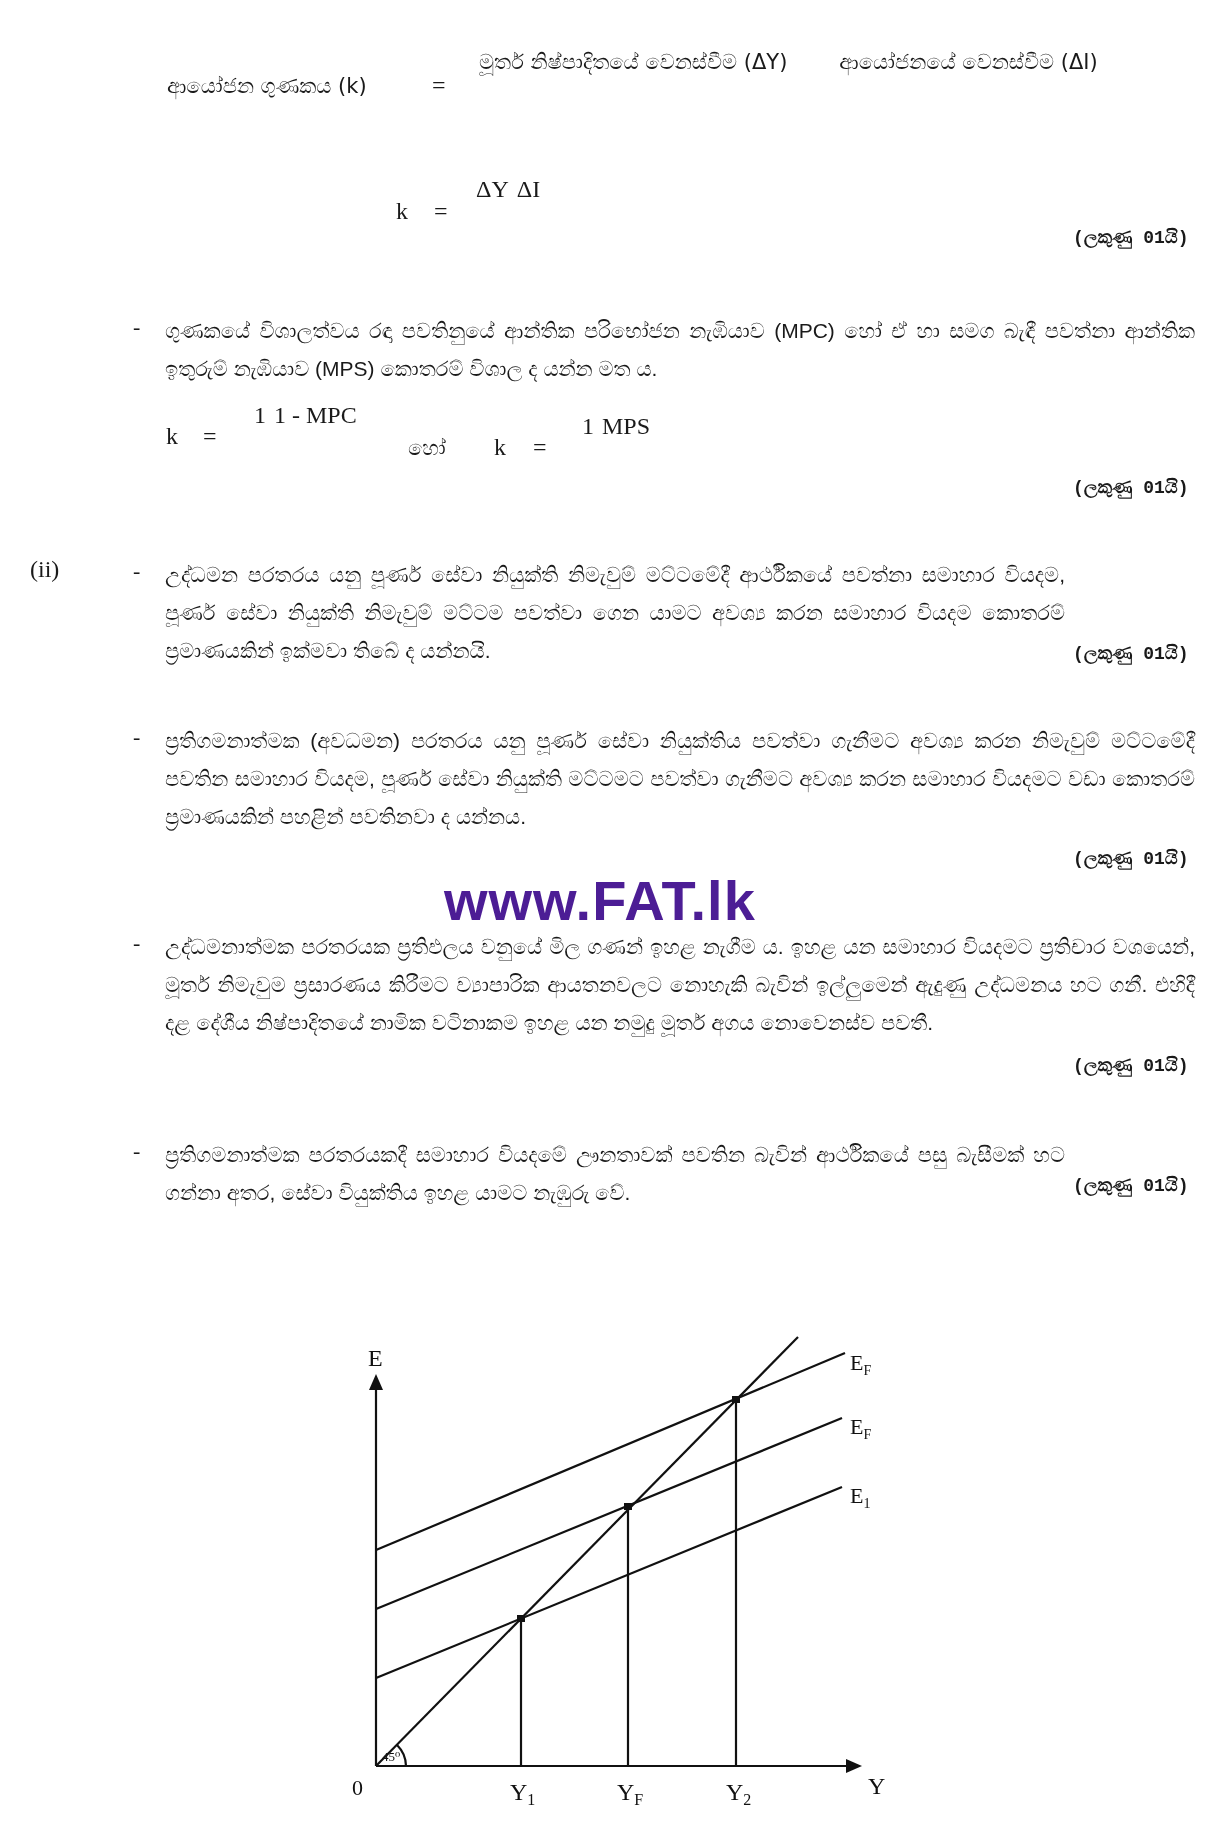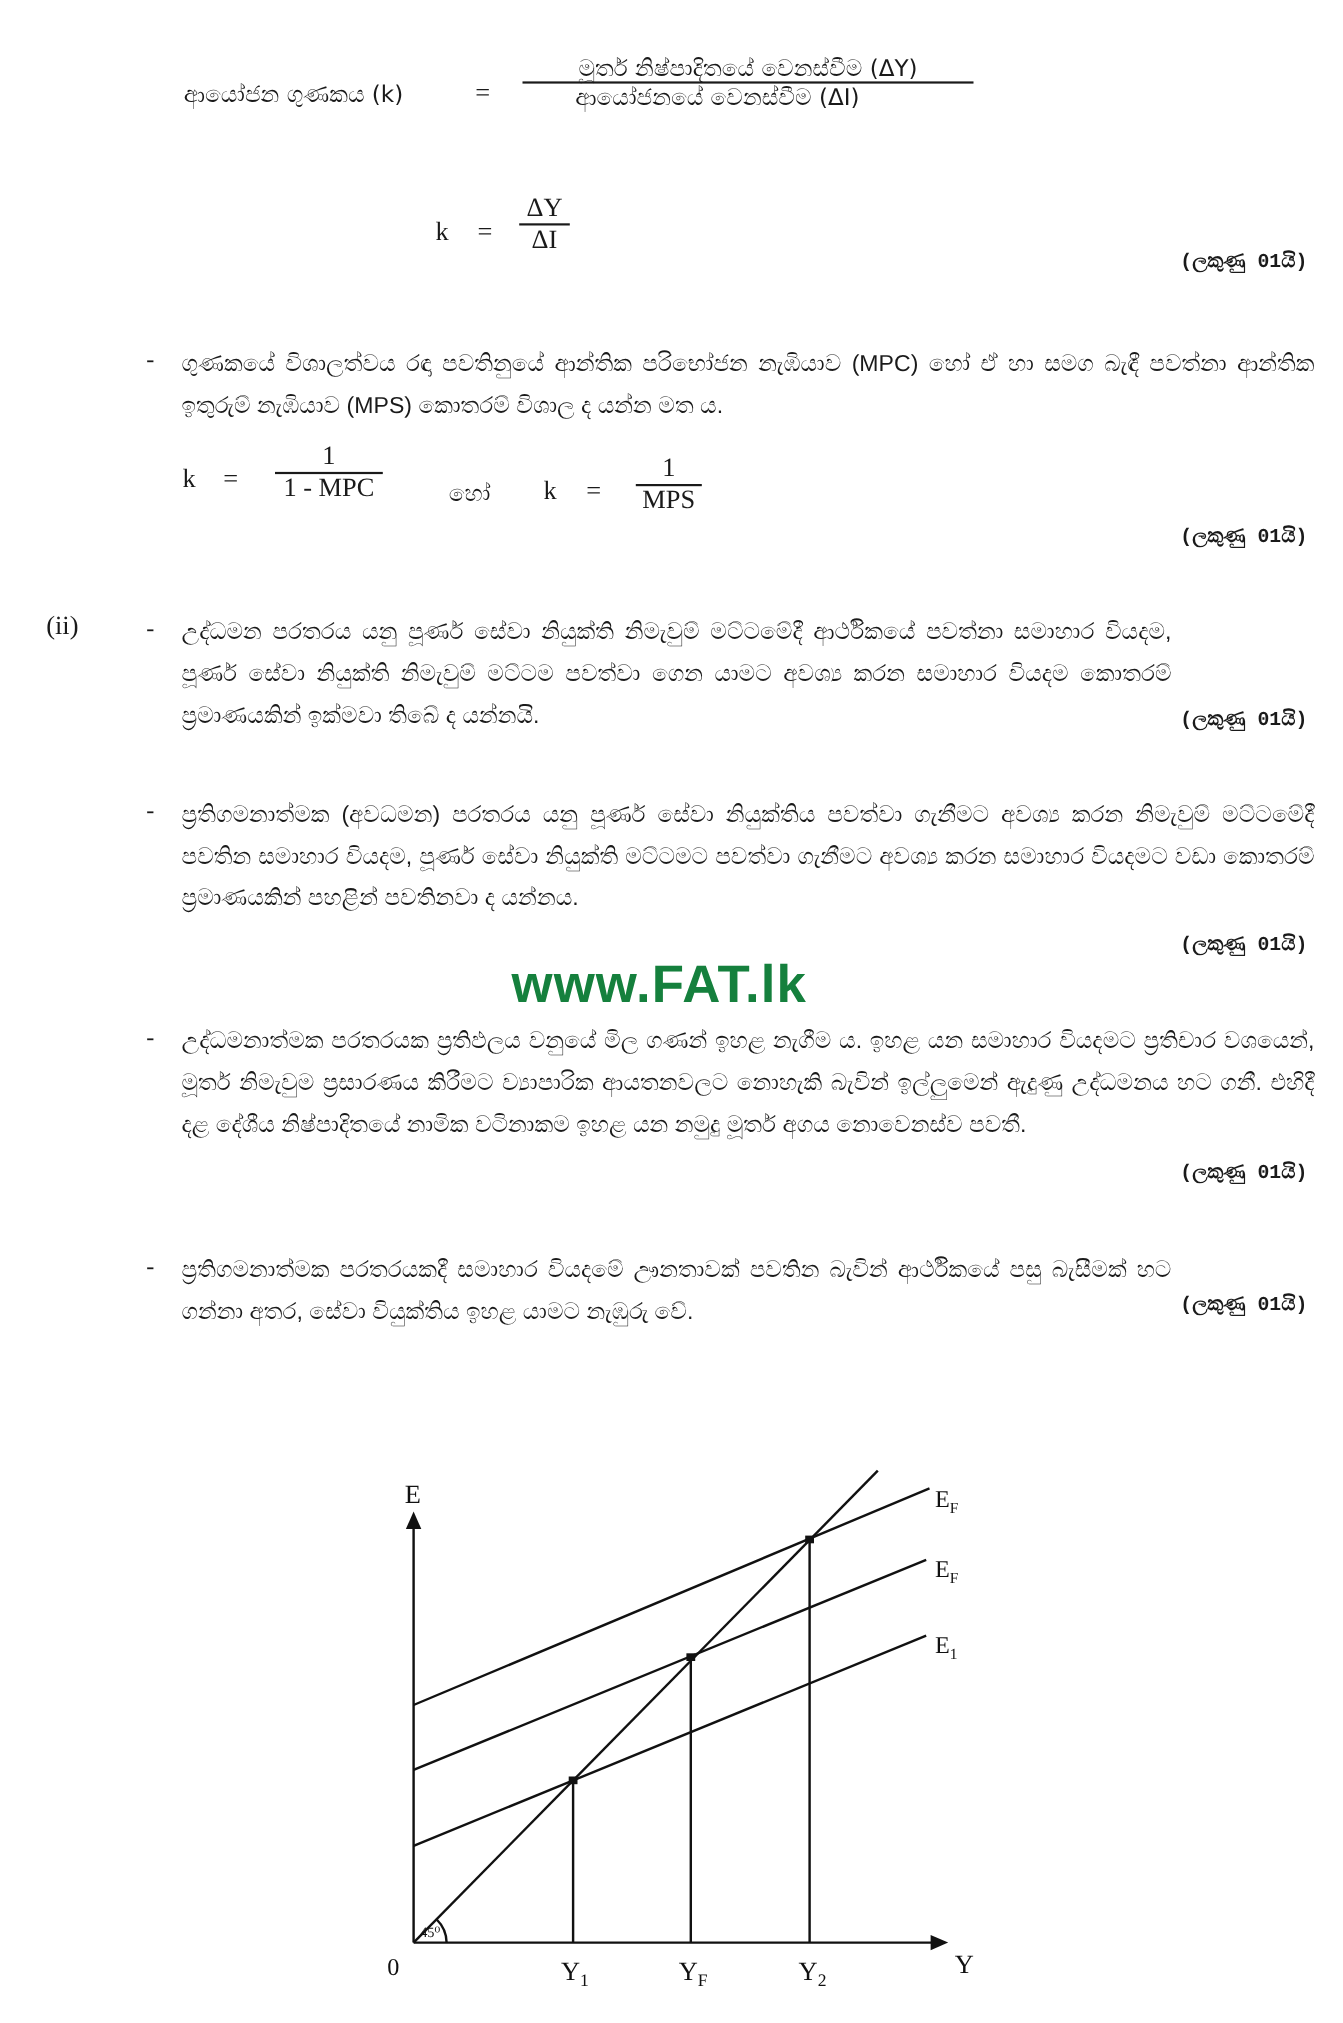--- a/index.html
+++ b/index.html
@@ -5,25 +5,25 @@
   html, body { margin:0; padding:0; background:#ffffff; }
   body { width:1221px; height:1839px; position:relative; overflow:hidden;
          font-family:"DejaVu Serif", "Liberation Serif", serif; color:#1a1a1a; }
   .abs { position:absolute; white-space:nowrap; }
   .si { font-family:"DejaVu Sans", "Liberation Sans", sans-serif; font-size:21px; }
   .math { font-family:"Liberation Serif", "DejaVu Serif", serif; font-size:24px; }
   .marks { font-family:Liberation Mono, monospace; font-size:18px; font-weight:bold; }
   .para { position:absolute; left:165px; width:1030px; font-family:Liberation Sans, sans-serif;
           font-size:21px; line-height:38px; text-align:justify; }
   .dash { position:absolute; font-family:"Liberation Serif", serif; font-size:22px; }
-  .frac { position:absolute; display:flex; flex-direction:column; align-items:center; }
+  .frac { position:absolute; display:flex; flex-direction:row; align-items:center; }
   .frac .num, .frac .den { white-space:nowrap; padding:0 4px; }
   .frac .bar { height:2px; background:#1a1a1a; align-self:stretch; }
-  .watermark { position:absolute; left:465px; top:868px; font-family:"Liberation Sans", sans-serif;
-               font-weight:bold; font-size:48px; color:#15803d; letter-spacing:1px; }
+  .watermark { position:absolute; left:444px; top:868px; font-family:"Liberation Sans", sans-serif;
+               font-weight:bold; font-size:56px; color:#4c1d95; letter-spacing:1px; }
   svg text { font-family:"Liberation Serif", "DejaVu Serif", serif; fill:#111; }
 </style>
 </head>
 <body>
 
 <div>
   <div class="abs si" style="left:167px; top:74px;">ආයෝජන ගුණකය (k)</div>
   <div class="abs math" style="left:432px; top:72px;">=</div>
   <div class="frac" style="left:475px; top:50px; width:410px;">
     <div class="num si">මූර්ත නිෂ්පාදිතයේ වෙනස්වීම (ΔY)</div>
@@ -60,21 +60,21 @@
   <div class="abs math" style="left:494px; top:434px;">k</div>
   <div class="abs math" style="left:533px; top:434px;">=</div>
   <div class="frac math" style="left:578px; top:413px; width:60px;">
     <div class="num">1</div>
     <div class="bar"></div>
     <div class="den">MPS</div>
   </div>
 </div>
 <div class="abs marks" style="left:1073px; top:478px;">(ලකුණු 01යි)</div>
 
-<div class="abs math" style="left:30px; top:556px;margin-left:12px;">(ii)</div>
+<div class="abs math" style="left:30px; top:556px;">(ii)</div>
 
 <div>
   <div class="dash" style="left:133px; top:558px;">-</div>
   <div class="para" style="top:556px; width:900px;">උද්ධමන පරතරය යනු පූර්ණ සේවා නියුක්ති නිමැවුම් මට්ටමේදී ආර්ථිකයේ පවත්නා සමාහාර වියදම, පූර්ණ සේවා නියුක්ති නිමැවුම් මට්ටම පවත්වා ගෙන යාමට අවශ්‍ය කරන සමාහාර වියදම කොතරම් ප්‍රමාණයකින් ඉක්මවා තිබේ ද යන්නයි.</div>
   <div class="abs marks" style="left:1073px; top:644px;">(ලකුණු 01යි)</div>
 </div>
 
 <div>
   <div class="dash" style="left:133px; top:724px;">-</div>
   <div class="para" style="top:722px;">ප්‍රතිගමනාත්මක (අවධමන) පරතරය යනු පූර්ණ සේවා නියුක්තිය පවත්වා ගැනීමට අවශ්‍ය කරන නිමැවුම් මට්ටමේදී පවතින සමාහාර වියදම, පූර්ණ සේවා නියුක්ති මට්ටමට පවත්වා ගැනීමට අවශ්‍ය කරන සමාහාර වියදමට වඩා කොතරම් ප්‍රමාණයකින් පහළින් පවතිනවා ද යන්නය.</div>

